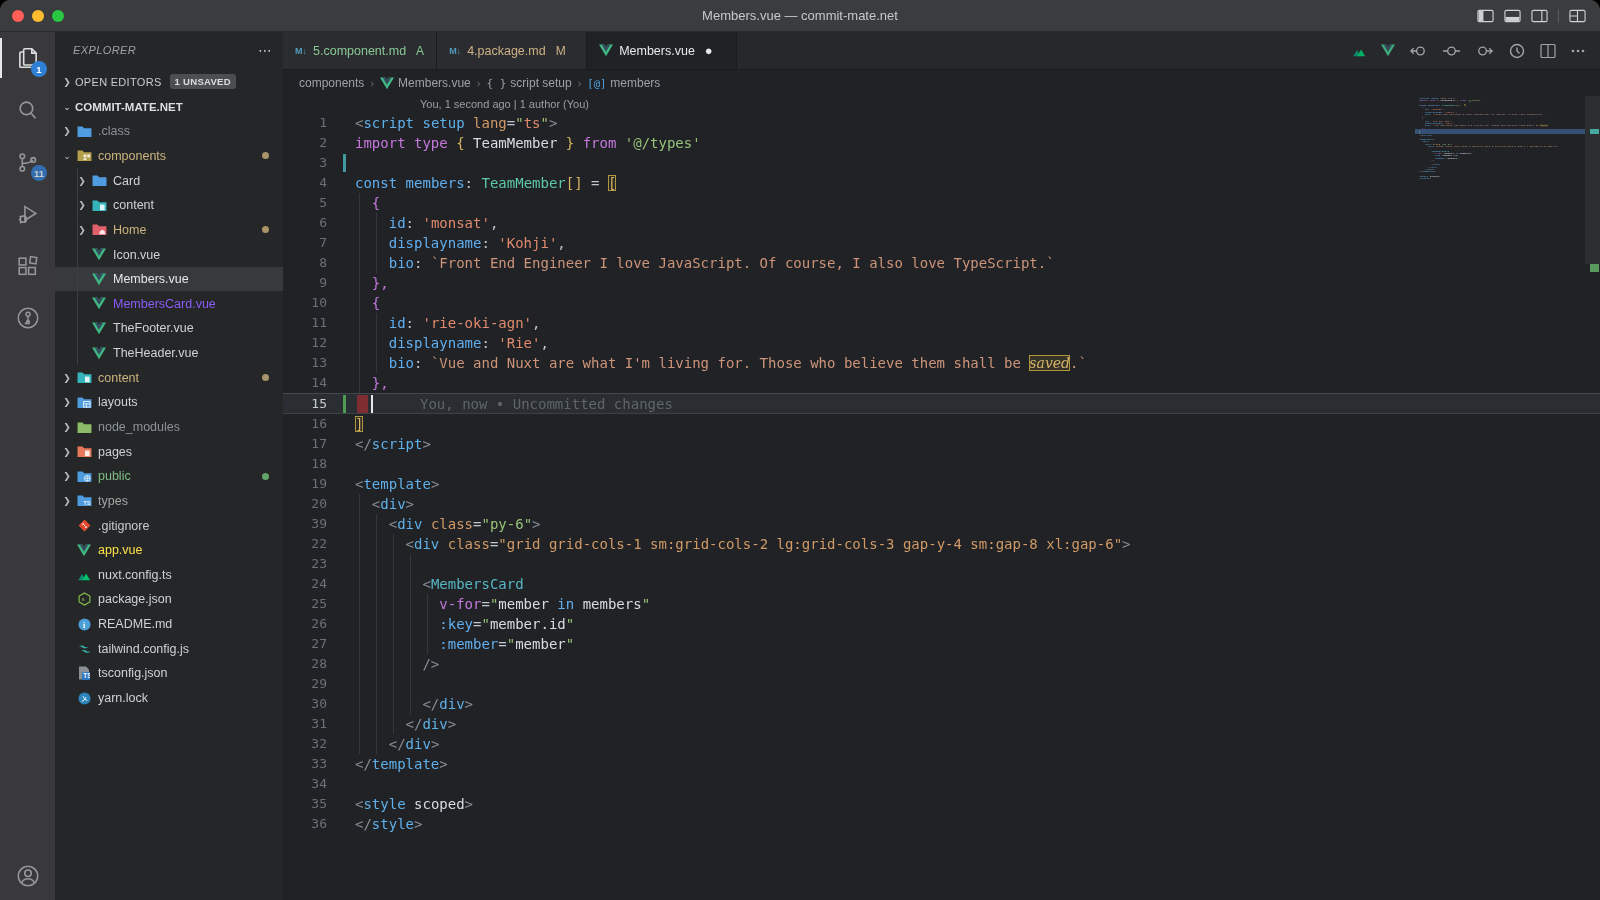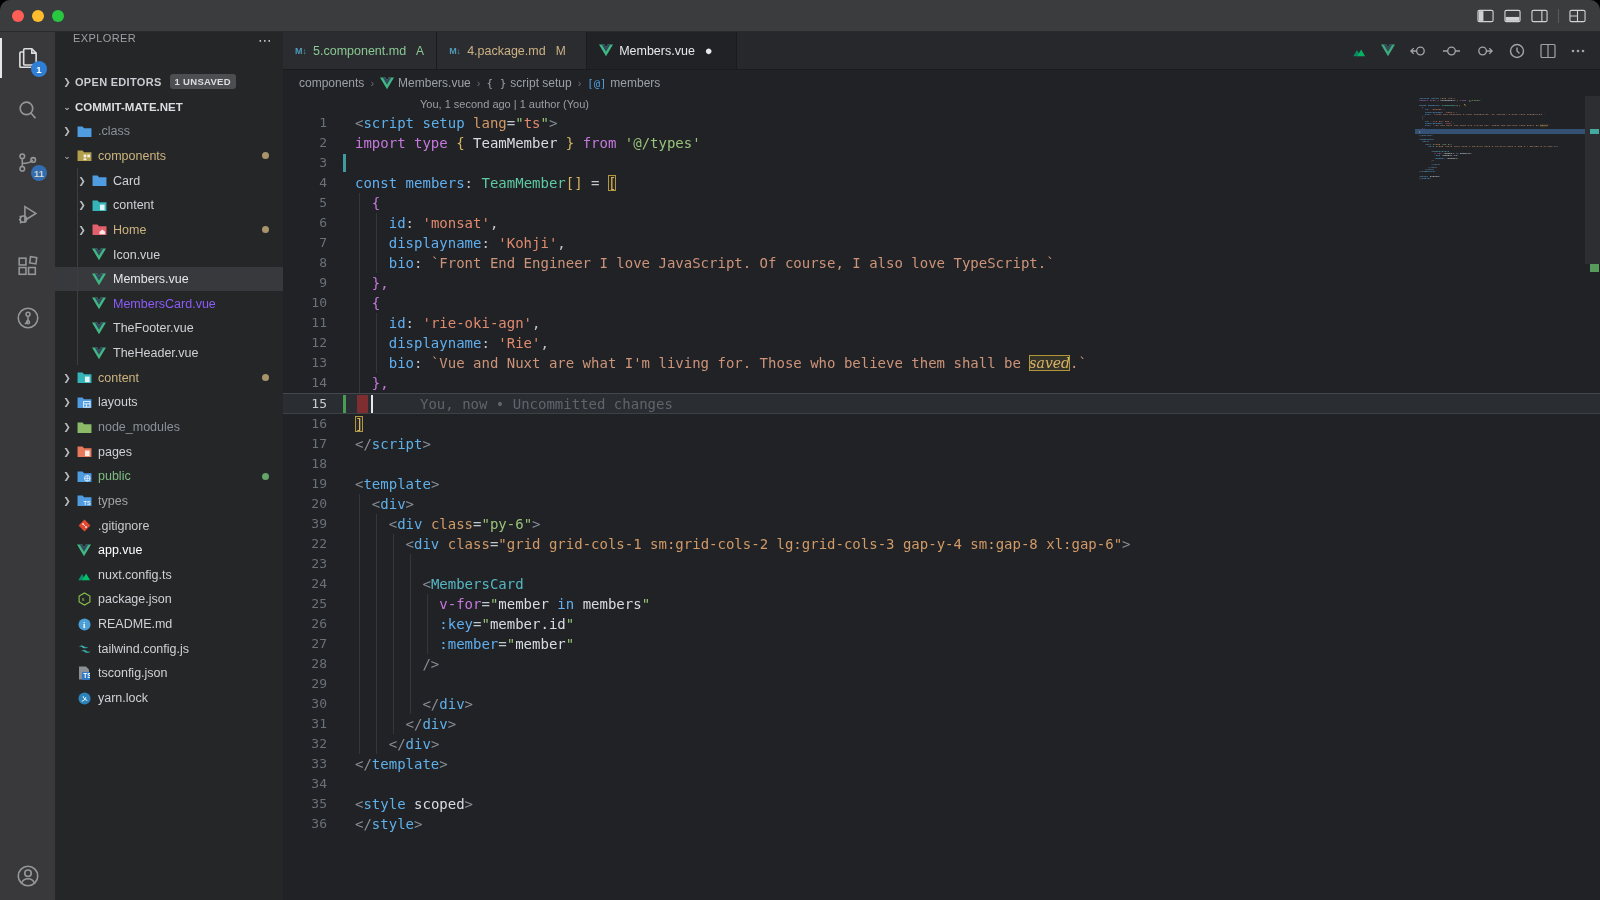--- a/index.html
+++ b/index.html
@@ -21,26 +21,26 @@
   .main{display:flex;height:868px;}
   .activitybar{width:55px;background:#39393b;display:flex;flex-direction:column;align-items:center;position:relative;}
   .ab-item{width:55px;height:52px;display:flex;align-items:center;justify-content:center;position:relative;opacity:.75;}
   .ab-item.active{opacity:1;}
   .ab-item.active::before{content:"";position:absolute;left:0;top:6px;bottom:6px;width:2px;background:#e7e7e7;}
   .ab-badge{position:absolute;right:8px;bottom:7px;min-width:16px;height:16px;border-radius:9px;background:#2f7fd6;color:#fff;font-size:9.5px;display:flex;align-items:center;justify-content:center;padding:0 3px;font-weight:bold;}
   .ab-bottom{margin-top:auto;}
 
   
   .sidebar{width:228px;background:#242628;position:relative;color:#cfd2d6;overflow:hidden;}
-  .sb-header{height:36px;display:flex;align-items:flex-start;padding:0 10px 0 18px;}
+  .sb-header{height:36px;display:flex;align-items:center;padding:0 10px 0 18px;font-style:italic;}
   .sb-header .ttl{font-size:11px;letter-spacing:.4px;color:#9da1a6;}
   .sb-header .dots{margin-left:auto;color:#c3c5c8;font-size:14px;letter-spacing:1px;}
   .sb-row{height:27px;display:flex;align-items:center;padding-left:4px;font-size:11px;}
   .sb-row .chev{width:16px;color:#b9bcbf;font-size:9px;text-align:center;}
-  .sb-row .lbl{font-weight:bold;color:#c9ccd0;letter-spacing:.3px;}
+  .sb-row .lbl{font-weight:normal;color:#c9ccd0;letter-spacing:.3px;}
   .badge-pill{margin-left:8px;background:#4d4e51;color:#dcdddf;font-size:9.5px;font-weight:bold;border-radius:3px;padding:2px 5px;letter-spacing:.3px;}
   .sb-root{height:24px;display:flex;align-items:center;padding-left:4px;font-size:11.5px;font-weight:bold;color:#dcdee1;}
   .tree{position:relative;}
   .tree-row{height:24.65px;display:flex;align-items:center;font-size:12.5px;position:relative;cursor:default;}
   .tree-row.sel{background:#37393d;}
   .tr-chev{width:16px;text-align:center;color:#b9bcbf;font-size:9px;flex:0 0 16px;}
   .tr-icon{width:18px;display:flex;justify-content:center;flex:0 0 18px;}
   .tr-lbl{margin-left:5px;white-space:nowrap;}
   .tr-dot{position:absolute;right:14px;width:7px;height:7px;border-radius:50%;}
   .tree-guide{position:absolute;width:1px;background:#3c3e42;left:22px;}
@@ -97,20 +97,21 @@
 <body>
 
 <div class="window">
 
   <div class="titlebar">
     <div class="lights">
       <span class="light l-red"></span>
       <span class="light l-yellow"></span>
       <span class="light l-green"></span>
     </div>
+    <div class="tb-title">Members.vue — commit-mate.net</div>
     <div class="tb-icons">
         <span class="tb-ic">
           <svg width="17" height="14" viewBox="0 0 18 14" fill="none" stroke="#cfd1d3" stroke-width="1.2">
             <rect x="1" y="1" width="16" height="12" rx="1.5"></rect>
             <rect x="1.8" y="1.8" width="5" height="10.4" fill="#cfd1d3" stroke="none"></rect>
           </svg>
         </span>
         <span class="tb-ic">
           <svg width="17" height="14" viewBox="0 0 18 14" fill="none" stroke="#cfd1d3" stroke-width="1.2">
             <rect x="1" y="1" width="16" height="12" rx="1.5"></rect>
@@ -384,21 +385,21 @@
             <span class="tr-lbl" style="color:#c7cace">.gitignore</span>
           </div>
           <div class="tree-row" style="padding-left: 4px;">
             <span class="tr-chev"></span>
             <span class="tr-icon">
               <svg width="14" height="13" viewBox="0 0 24 21">
                 <path fill="#41b883" d="M14.9 0 12 4.9 9.1 0H0l12 20.5L24 0Z"></path>
                 <path fill="#35495e" d="M14.9 0 12 4.9 9.1 0H4.6L12 12.6 19.4 0Z"></path>
               </svg>
             </span>
-            <span class="tr-lbl" style="color:#ffffff">app.vue</span>
+            <span class="tr-lbl" style="color:#fde047">app.vue</span>
           </div>
           <div class="tree-row" style="padding-left: 4px;">
             <span class="tr-chev"></span>
             <span class="tr-icon">
               <svg width="15" height="12" viewBox="0 0 24 18">
                 <path fill="#0e8f6d" d="m2 17.5 6-10.2 4 6.9-1.9 3.3z"></path>
                 <path fill="#00c16a" d="m8.2 17.5 6.4-11 6.4 11z"></path>
               </svg>
             </span>
             <span class="tr-lbl" style="color:#cfd2d6">nuxt.config.ts</span>

